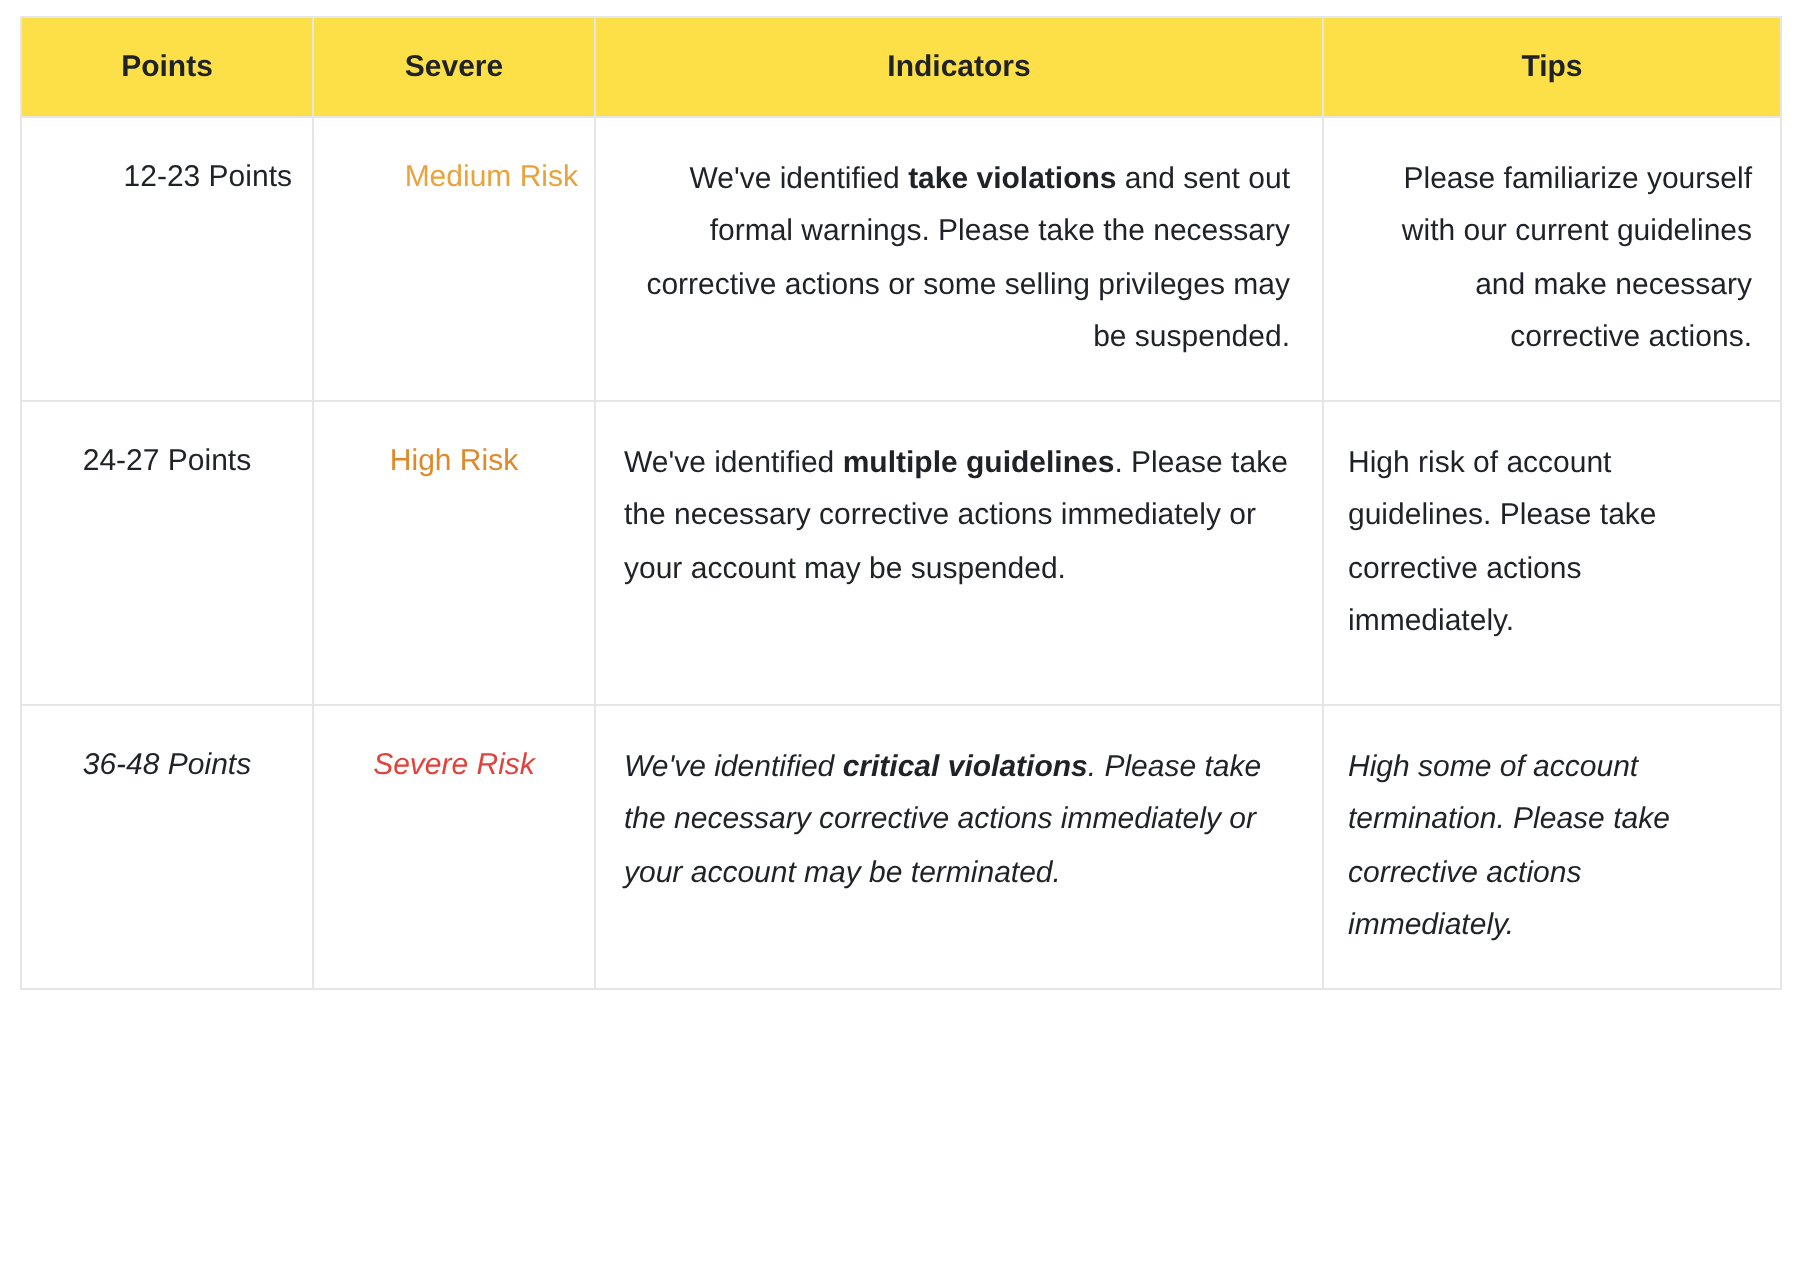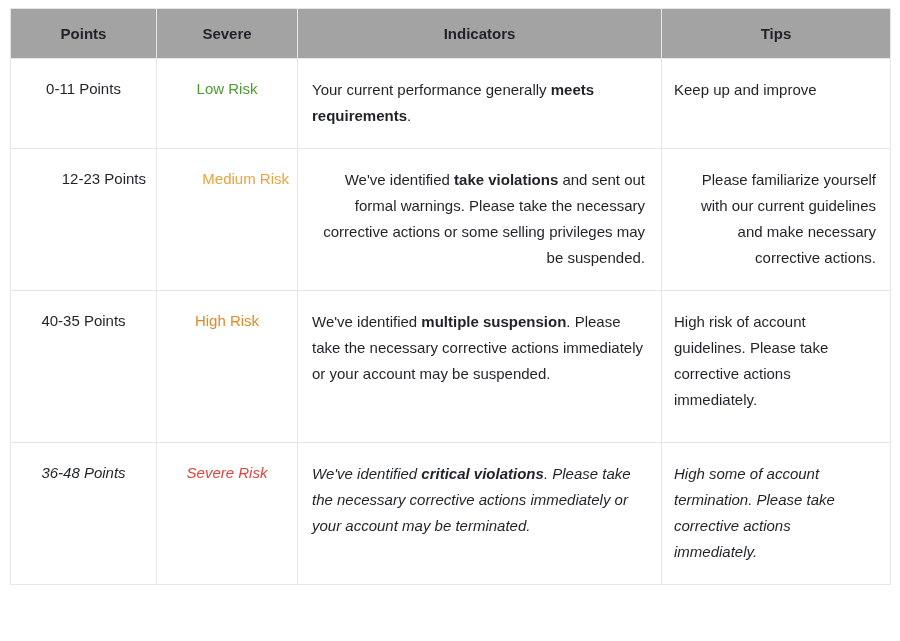--- a/index.html
+++ b/index.html
@@ -30,21 +30,21 @@
     border: 1px solid #e6e6e6;
     vertical-align: top;
     box-sizing: border-box;
   }
   table.risk-table th {
     text-align: center;
     font-size: 15px;
     font-weight: bold;
     color: #1f2328;
     padding: 16px 8px;
-    background: #a3a3a3;
+    background: #fde047;
   }
   col.c-points   { width: 146px; }
   col.c-status   { width: 141px; }
   col.c-ind      { width: 364px; }
   col.c-tips     { width: 229px; }
 
   td.points-cell {
     text-align: center;
     font-size: 15px;
     padding: 18px 10px 18px 10px;
@@ -89,44 +89,36 @@
     <thead>
       <tr>
         <th>Points</th>
         <th>Severe</th>
         <th>Indicators</th>
         <th>Tips</th>
       </tr>
     </thead>
     <tbody>
 
-      <tr class="row-low">
-        <td class="points-cell">0-11 Points</td>
-        <td class="status-cell">
-          <span style="color: rgb(74, 156, 45);">Low Risk</span>
-        </td>
-        <td class="ind-cell"><span>Your current performance generally </span><span class="bold">meets requirements</span><span>.</span></td>
-        <td class="tips-cell">Keep up and improve</td>
-      </tr>
 
       <tr class="row-medium">
         <td class="points-cell">12-23 Points</td>
         <td class="status-cell">
           <span style="color: rgb(232, 163, 61);">Medium Risk</span>
         </td>
         <td class="ind-cell"><span>We've identified </span><span class="bold">take violations</span><span> and sent out formal warnings. Please take the necessary corrective actions or some selling privileges may be suspended.</span></td>
         <td class="tips-cell">Please familiarize yourself with our current guidelines and make necessary corrective actions.</td>
       </tr>
 
       <tr class="row-high">
-        <td class="points-cell">40-35 Points</td>
+        <td class="points-cell">24-27 Points</td>
         <td class="status-cell">
           <span style="color: rgb(224, 137, 42);">High Risk</span>
         </td>
-        <td class="ind-cell"><span>We've identified </span><span class="bold">multiple suspension</span><span>. Please take the necessary corrective actions immediately or your account may be suspended.</span></td>
+        <td class="ind-cell"><span>We've identified </span><span class="bold">multiple guidelines</span><span>. Please take the necessary corrective actions immediately or your account may be suspended.</span></td>
         <td class="tips-cell">High risk of account guidelines. Please take corrective actions immediately.</td>
       </tr>
 
       <tr class="row-severe">
         <td class="points-cell">36-48 Points</td>
         <td class="status-cell">
           <span style="color: rgb(226, 66, 60);">Severe Risk</span>
         </td>
         <td class="ind-cell"><span>We've identified </span><span class="bold">critical violations</span><span>. Please take the necessary corrective actions immediately or your account may be terminated.</span></td>
         <td class="tips-cell">High some of account termination. Please take corrective actions immediately.</td>

